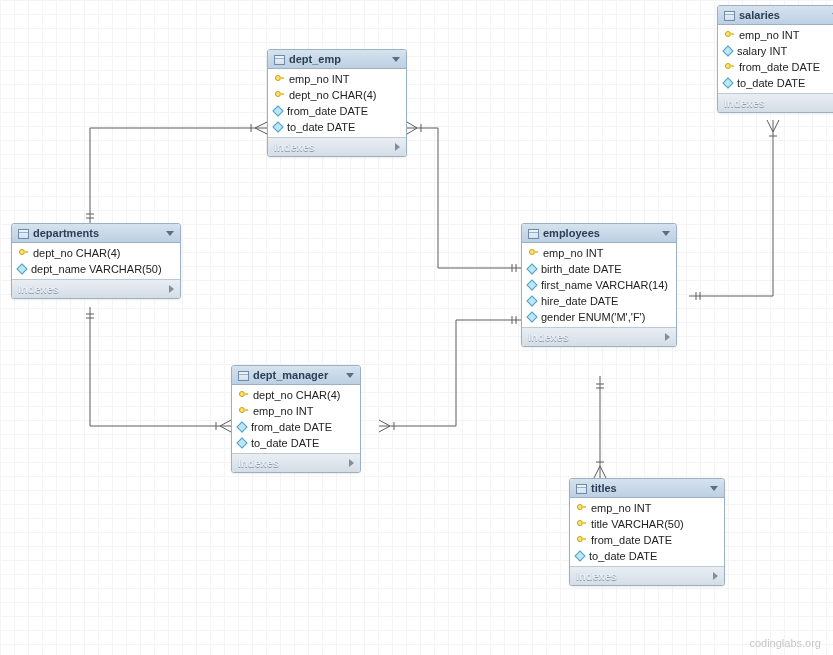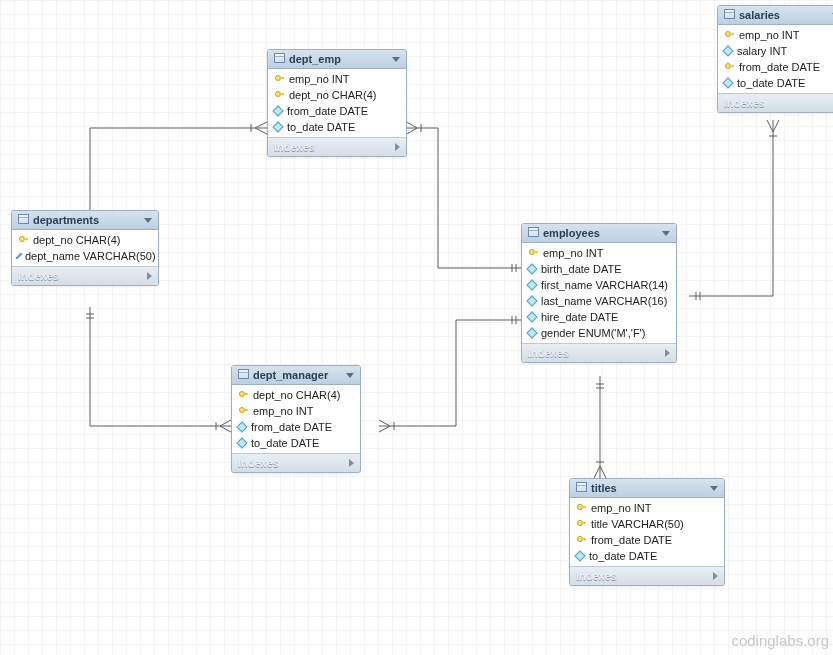--- a/index.html
+++ b/index.html
@@ -29,21 +29,21 @@
   }
   .table-header {
     display: flex;
     align-items: center;
     justify-content: space-between;
     background: linear-gradient(#d6e2ee, #bcd0e3);
     border-bottom: 1px solid #9cb0c4;
     padding: 3px 6px;
     border-radius: 3px 3px 0 0;
   }
-  .table-header .left { display: flex; align-items: flex-start; gap: 4px; }
+  .table-header .left { display: flex; align-items: flex-end; gap: 4px; }
   .table-title { font-weight: bold; color: #2a3f55; }
   .chevron {
     width: 0; height: 0;
     border-left: 4px solid transparent;
     border-right: 4px solid transparent;
     border-top: 5px solid #5a6f85;
   }
   .table-icon {
     width: 11px; height: 10px;
     border: 1px solid #6f8aa8;
@@ -88,22 +88,22 @@
     border-radius: 0 0 3px 3px;
     text-shadow: 0 1px 0 #8a9aab;
   }
   .indexes .chev-right {
     width: 0; height: 0;
     border-top: 4px solid transparent;
     border-bottom: 4px solid transparent;
     border-left: 5px solid #7f8fa0;
   }
   .watermark {
-    position: absolute; right: 4px; bottom: 6px;
-    color: #c6c6c6; font-size: 15px;
+    position: absolute; right: 12px; bottom: 6px;
+    color: #c6c6c6; font-size: 11px;
   }
 </style>
 </head>
 <body>
 
 <div class="canvas">
 
   <svg class="connectors">
     <g stroke="#5c5c5c" stroke-width="1" fill="none">
 
@@ -140,21 +140,21 @@
       <path d="M 769 136 L 777 136"></path>
 
       <path d="M 600 376 L 600 466"></path>
       <path d="M 596 384 L 604 384"></path>
       <path d="M 596 388 L 604 388"></path>
       <path d="M 600 466 L 594 478 M 600 466 L 600 478 M 600 466 L 606 478"></path>
       <path d="M 596 462 L 604 462"></path>
     </g>
   </svg>
 
-  <div class="table" style="left:11px;top:210px;width:148px;">
+  <div class="table" style="left:11px;top:223px;width:170px;">
     <div class="table-header">
       <span class="left">
         <span class="table-icon"></span>
         <span class="table-title">departments</span>
       </span>
       <span class="chevron"></span>
     </div>
     <div class="cols">
       <div class="col">
           <span class="key-icon pk"></span>
@@ -248,24 +248,20 @@
           <span class="key-icon pk"></span>
           <span class="name">emp_no INT</span>
         </div>
       <div class="col">
           <span class="key-icon col-diamond"></span>
           <span class="name">birth_date DATE</span>
         </div>
       <div class="col">
           <span class="key-icon col-diamond"></span>
           <span class="name">first_name VARCHAR(14)</span>
-        </div>
-      <div class="col">
-          <span class="key-icon col-diamond"></span>
-          <span class="name">last_name VARCHAR(16)</span>
         </div>
       <div class="col">
           <span class="key-icon col-diamond"></span>
           <span class="name">hire_date DATE</span>
         </div>
       <div class="col">
           <span class="key-icon col-diamond"></span>
           <span class="name">gender ENUM('M','F')</span>
         </div>
     </div>

